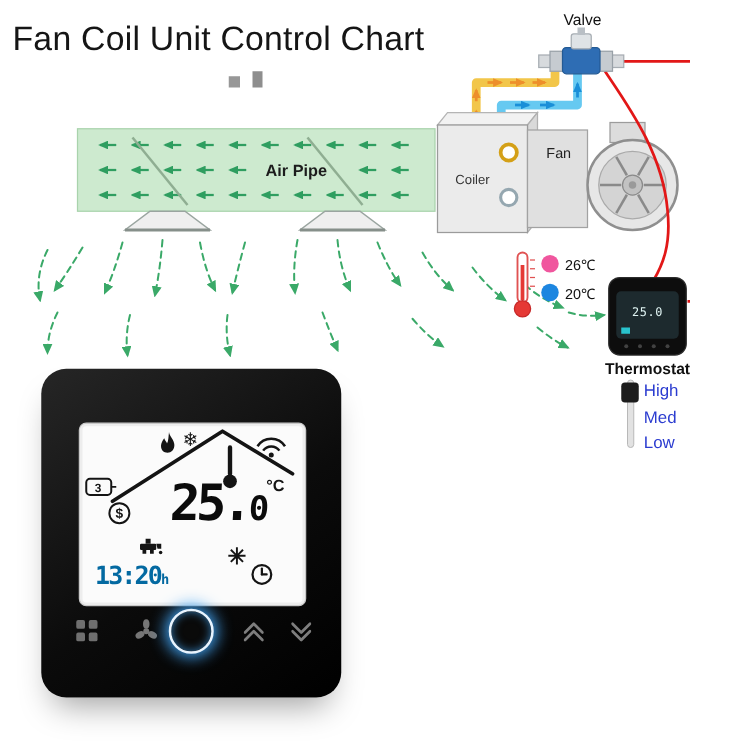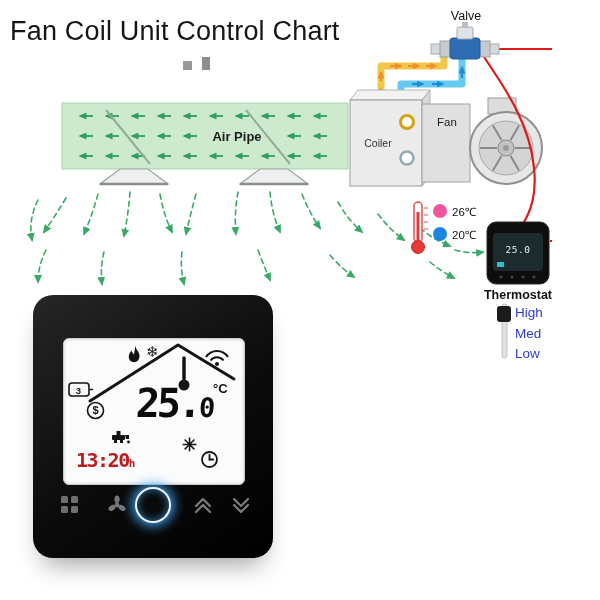--- a/index.html
+++ b/index.html
@@ -16,21 +16,21 @@
           border:1px solid #c9c9c9;border-radius:6px;box-shadow:inset 0 0 0 2px #ededed;}
   .screen>*{position:absolute;color:#141414;}
   .sn-top{left:82px;top:4px;font-size:15px;}
   .temp{left:72px;top:44px;font-family:"DejaVu Sans Mono",monospace;font-weight:bold;
         color:#0b0b0b;letter-spacing:-3px;transform:skewX(-3deg);white-space:nowrap;}
   .temp .main{font-size:40px;line-height:1;}
   .temp .dec{font-size:27px;}
   .unit{left:149px;top:42px;font-size:13px;font-weight:bold;}
   .cool{left:118px;top:95px;font-size:18px;font-weight:bold;}
   .time{left:12px;top:109px;font-family:"DejaVu Sans Mono",monospace;font-weight:bold;
-        font-size:20px;letter-spacing:-1.5px;color:#b91c1c;white-space:nowrap;}
+        font-size:20px;letter-spacing:-1.5px;color:#0369a1;white-space:nowrap;}
   .time .h{font-size:11px;letter-spacing:0;}
   .gridicon{position:absolute;left:28px;top:201px;width:17px;height:17px;display:grid;
             grid-template-columns:7px 7px;grid-template-rows:7px 7px;gap:3px;}
   .gridicon i{background:#6f6f6f;border-radius:1.5px;display:block;}
   .fanbtn{position:absolute;left:74px;top:200px;}
   .power{position:absolute;left:102px;top:192px;width:36px;height:36px;border-radius:50%;
          border:2px solid #e8f4ff;background:#0a0a0a;box-sizing:border-box;
          box-shadow:0 0 12px 3px rgba(66,165,245,.95), inset 0 0 8px rgba(66,165,245,.7);}
   .chev{position:absolute;top:202px;}
   .chev.up{left:162px;} .chev.down{left:200px;}

